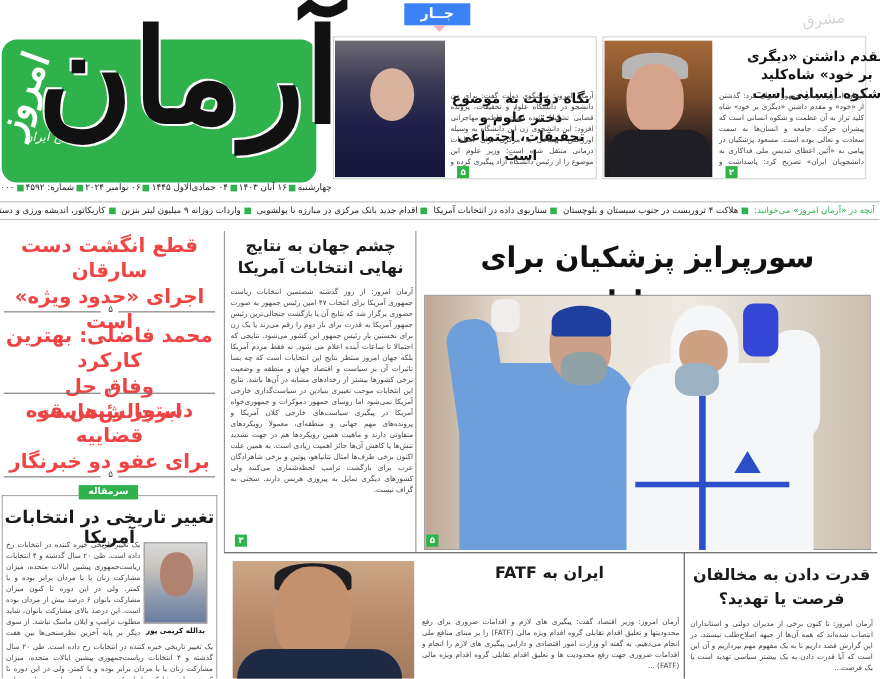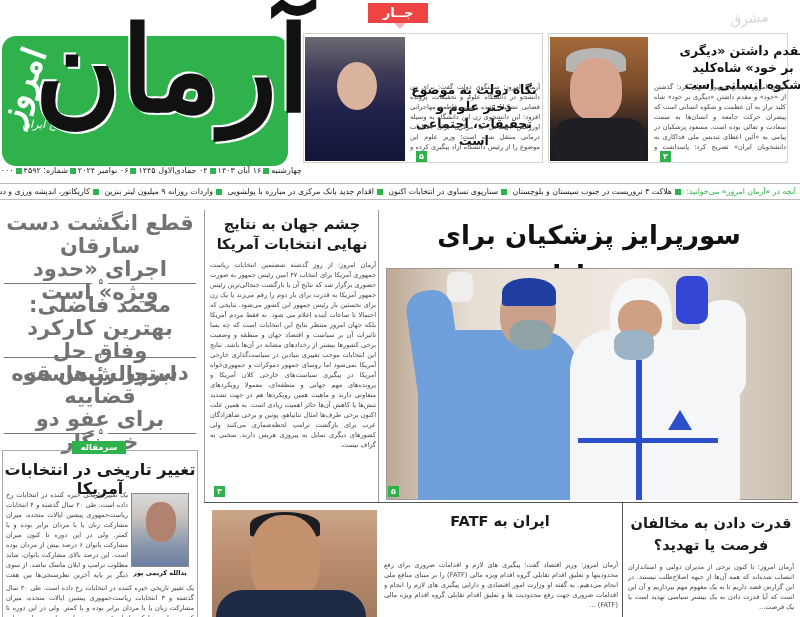--- a/index.html
+++ b/index.html
@@ -10,21 +10,21 @@
 
   
   .mast-green { left: 2px; top: 36px; width: 286px; height: 130px; background: #2fb24c; border-radius: 14px; }
   .mast-title { left: 60px; top: -10px; width: 250px; height: 170px; font-family: "DejaVu Serif", serif; font-size: 118px; font-weight: bold; color: #111; line-height: 160px; text-align: center; letter-spacing: -6px; text-shadow: 2px 2px 0 #fff, -2px -2px 0 #fff; }
   .mast-emrooz { left: 8px; top: 50px; width: 72px; height: 80px; font-family: "DejaVu Serif", serif; font-size: 34px; font-weight: bold; color: #ffffff; line-height: 36px; text-align: center; transform: rotate(-70deg); }
   .mast-sub { left: 22px; top: 118px; font-size: 11px; color: #ffffff; font-style: italic; }
   .dateline { left: 2px; top: 166px; width: 300px; font-size: 8px; color: #222; text-align: right; white-space: nowrap; }
   .dateline .sq { display: inline-block; width: 6px; height: 6px; background: #2fb24c; margin: 0 2px; vertical-align: middle; }
 
   
-  .jar-tag { left: 368px; top: 3px; width: 60px; height: 20px; background: #ef4444; color: #fff; font-size: 13px; font-weight: bold; text-align: center; line-height: 20px; }
+  .jar-tag { left: 368px; top: 3px; width: 60px; height: 20px; background: #3b82f6; color: #fff; font-size: 13px; font-weight: bold; text-align: center; line-height: 20px; }
   .jar-tag:after { content: ""; position: absolute; left: 26px; bottom: -6px; border-left: 6px solid transparent; border-right: 6px solid transparent; border-top: 6px solid #f3b4b8; }
 
   
   .box { border: 1px solid #cfd8d0; background: #fff; }
   .story-top1 { left: 303px; top: 33px; width: 240px; height: 130px; }
   .story-top2 { left: 548px; top: 33px; width: 240px; height: 130px; }
   .photo-woman { left: 305px; top: 37px; width: 100px; height: 124px; background: linear-gradient(180deg,#6d6a73 0%,#3c3a55 30%,#20214a 60%,#14153a 100%); }
   .face-w { left: 337px; top: 62px; width: 40px; height: 48px; border-radius: 50%; background: #d9b39d; }
   .photo-man { left: 550px; top: 37px; width: 98px; height: 124px; background: linear-gradient(180deg,#a56a3a 0%,#7a4b2a 40%,#2a2020 75%,#1c1a1a 100%); }
   .face-m { left: 570px; top: 58px; width: 52px; height: 62px; border-radius: 46% 46% 40% 40%; background: #d6a48d; }
@@ -35,21 +35,21 @@
   .body-s { font-size: 6.6px; line-height: 10px; text-align: justify; color: #444; }
 
   .pg { display: inline-block; width: 11px; height: 11px; background: #2fb24c; color: #fff; font-size: 8px; font-weight: bold; text-align: center; line-height: 11px; }
 
   
   .ticker { left: 0px; top: 183px; width: 800px; height: 17px; border-top: 1px solid #bbb; border-bottom: 1px solid #bbb; font-size: 7.8px; line-height: 15px; white-space: nowrap; overflow: hidden; text-align: right; padding-right: 4px; }
   .ticker .lead { color: #2fb24c; }
   .ticker .sq { display: inline-block; width: 6px; height: 6px; background: #2fb24c; margin: 0 3px; vertical-align: middle; }
 
   
-  .lcol-h { width: 196px; font-weight: bold; font-size: 21px; line-height: 23px; text-align: center; color: #737373; }
+  .lcol-h { width: 196px; font-weight: bold; font-size: 18px; line-height: 23px; text-align: center; color: #ef4444; }
   .sep { width: 192px; height: 10px; }
   .sep .line { position: absolute; top: 5px; height: 1px; background: #777; width: 88px; }
   .sep .num { position: absolute; left: 90px; top: -1px; width: 14px; font-size: 8px; text-align: center; color: #444; }
 
   .ed-tag { left: 72px; top: 441px; width: 54px; height: 13px; background: #2fb24c; color: #fff; font-size: 8.5px; font-weight: bold; text-align: center; line-height: 13px; }
   .ed-box { left: 2px; top: 450px; width: 196px; height: 167px; border: 1px solid #aaa; border-bottom: none; }
   .ed-title { left: 4px; top: 460px; width: 192px; font-weight: bold; font-size: 16px; text-align: center; }
   .ed-photo { left: 131px; top: 493px; width: 58px; height: 74px; background: linear-gradient(180deg,#d9d9d9 0%,#c9c4bd 30%,#8a98ad 70%,#6a7ea0 100%); border: 1px solid #888; }
   .ed-face { left: 146px; top: 502px; width: 30px; height: 40px; border-radius: 45%; background: #b18270; }
   .ed-cap { left: 131px; top: 569px; width: 58px; font-size: 6.5px; font-weight: bold; text-align: center; }
@@ -117,21 +117,21 @@
 <div class="abs hair-m"></div>
 <div class="abs face-m"></div>
 <div class="abs suit-m"></div>
 <div class="abs h-top" style="left:652px; top:42px; width:134px;margin-left:24px;">مقدم داشتن «دیگری بر خود» شاه‌کلید شکوه انسانی است</div>
 <div class="abs body-s" style="left:654px; top:82px; width:132px; height:70px; overflow:hidden;">آرمان امروز: رئیس جمهور عنوان کرد: گذشتن از «خود» و مقدم داشتن «دیگری بر خود» شاه کلید تراز به آن عظمت و شکوه انسانی است که پیشران حرکت جامعه و انسان‌ها به سمت سعادت و تعالی بوده است. مسعود پزشکیان در پیامی به «آئین اعطای تندیس ملی فداکاری به دانشجویان ایران» تصریح کرد: پاسداشت و تجلیل از میراث...</div>
 <div class="abs pg" style="left:660px; top:151px;">۲</div>
 
 <div class="abs ticker">
   <span class="lead">آنچه در «آرمان امروز» می‌خوانید:</span>
   <span class="sq"></span><span>هلاکت ۴ تروریست در جنوب سیستان و بلوچستان</span>
-  <span class="sq"></span><span>سناریوی تساوی در انتخابات اکنون</span>
+  <span class="sq"></span><span>سناریوی داده در انتخابات آمریکا</span>
   <span class="sq"></span><span>اقدام جدید بانک مرکزی در مبارزه با پولشویی</span>
   <span class="sq"></span><span>واردات روزانه ۹ میلیون لیتر بنزین</span>
   <span class="sq"></span><span>کاریکاتور، اندیشه ورزی و دستیابی به واقعیت و...</span>
 </div>
 
 <div class="abs lcol-h" style="left:2px; top:212px;">
   <div>قطع انگشت دست سارقان</div>
   <div>اجرای «حدود ویژه» است</div>
 </div>
 <div class="abs sep" style="left:4px; top:278px;">

